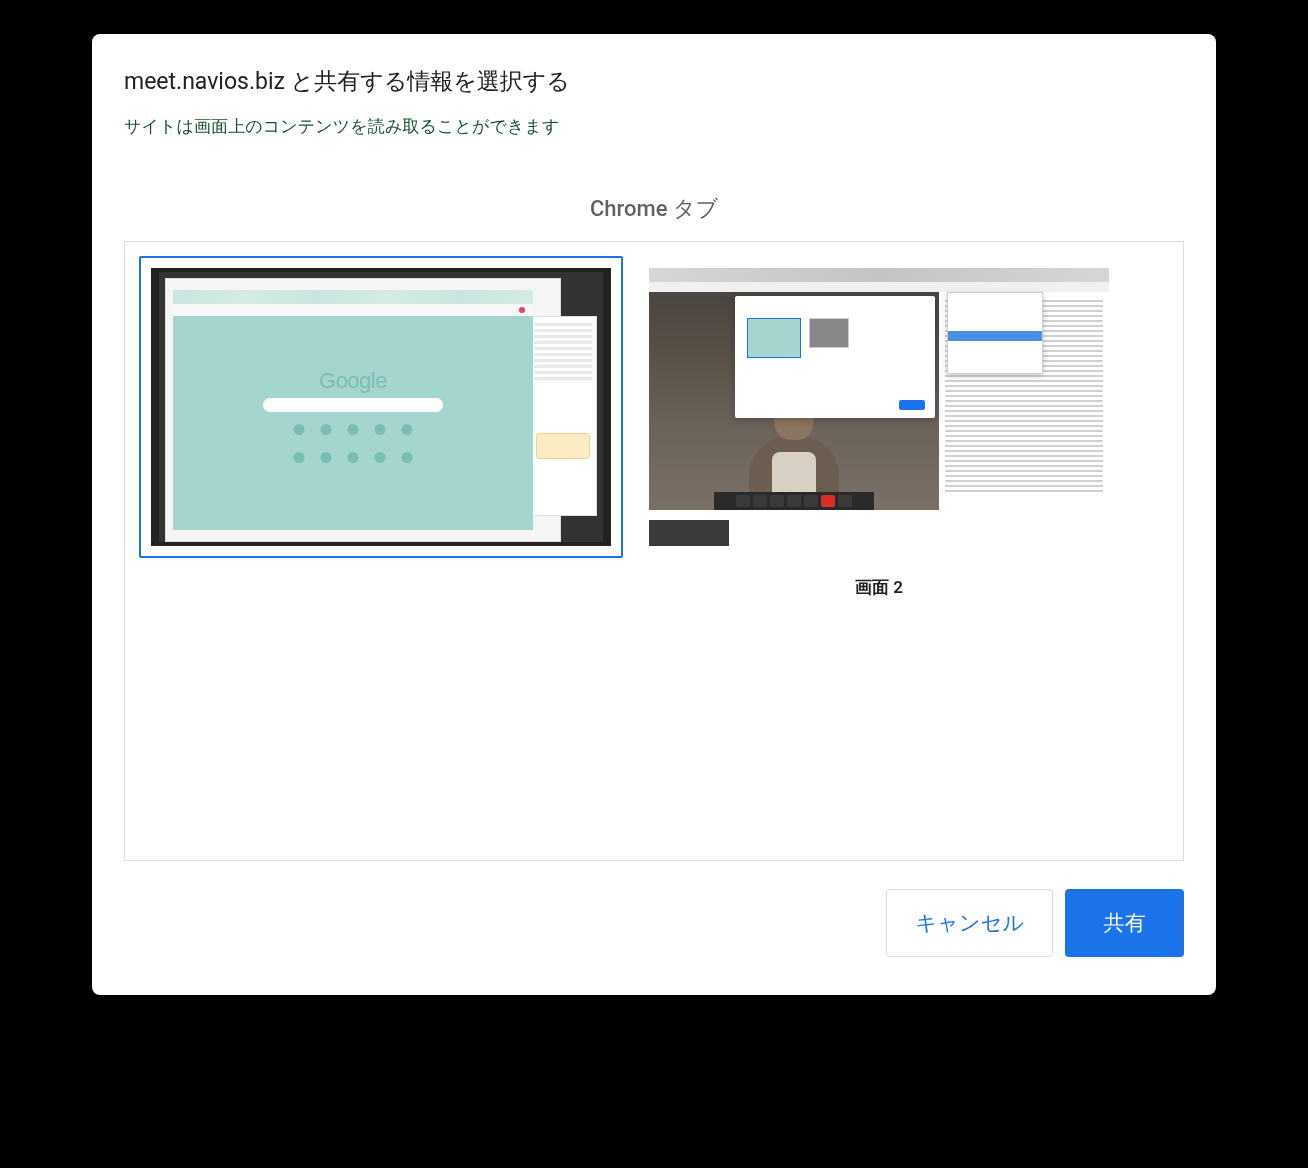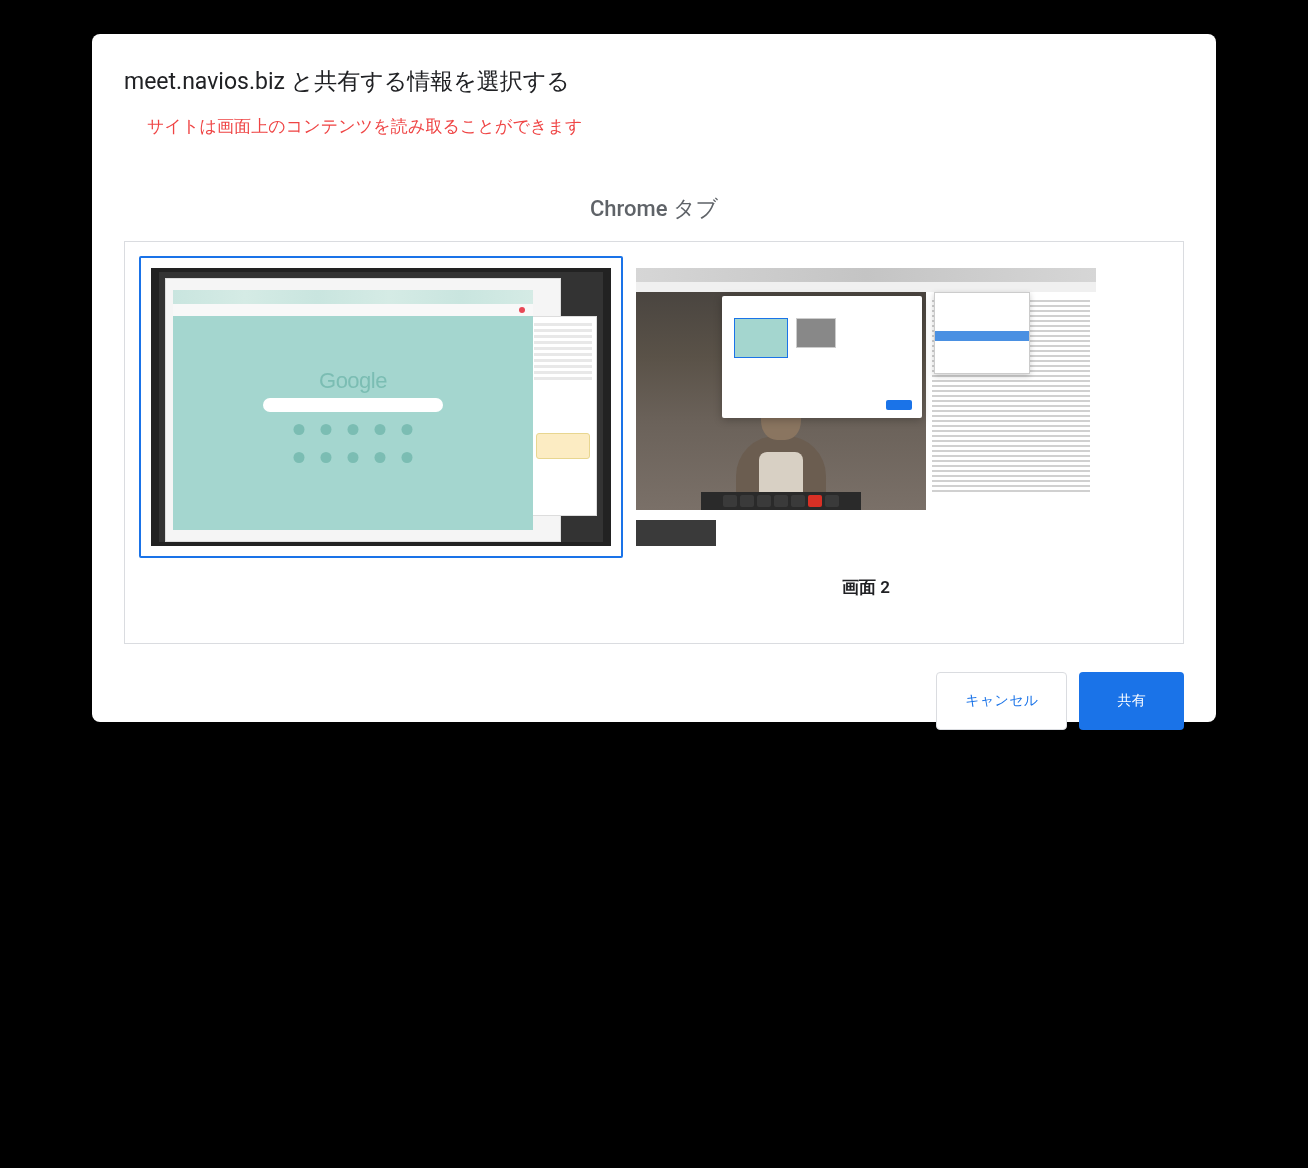--- a/index.html
+++ b/index.html
@@ -13,42 +13,41 @@
       height: 1168px;
       font-family: -apple-system, BlinkMacSystemFont, "Segoe UI", Roboto, "Helvetica Neue", Arial, sans-serif;
       display: flex;
       align-items: flex-start;
       justify-content: center;
       padding-top: 34px;
     }
     .dialog {
       background: #fff;
       width: 1124px;
-      height: 688px;
+      height: 961px;
       border-radius: 8px;
       box-shadow: 0 4px 20px rgba(0,0,0,0.3);
       padding: 0;
       display: flex;
       flex-direction: column;
     }
     .dialog-header {
       padding: 32px 32px 18px 32px;
     }
     .dialog-title {
       font-size: 23px;
       font-weight: 400;
       color: #202124;
       letter-spacing: 0;
     }
     .dialog-subtitle {
       font-size: 17px;
-      color: #ef4444;
+      color: #14532d;
       margin-top: 18px;
       letter-spacing: 0.1px;
-      margin-left: 23px;
     }
     .tabs {
       display: flex;
       border-bottom: 1px solid #dadce0;
       margin: 24px 32px 0 32px;
     }
     .tab {
       flex: 1;
       text-align: center;
       padding: 14px 0;
@@ -63,21 +62,21 @@
       color: #1a73e8;
       border-bottom: 3px solid #1a73e8;
     }
     .content {
       flex: 1;
       margin: 0 32px 0 32px;
       border: 1px solid #dadce0;
       border-top: none;
       padding: 14px;
       display: flex;
-      gap: 1px;
+      gap: 14px;
       align-items: flex-start;
     }
     .screen-option {
       width: 484px;
       border: 2px solid transparent;
       border-radius: 2px;
       cursor: pointer;
       padding: 10px;
     }
     .screen-option.selected {
@@ -100,21 +99,21 @@
       margin-bottom: 18px;
     }
     .dialog-footer {
       display: flex;
       justify-content: flex-end;
       gap: 12px;
       padding: 28px 32px 38px 32px;
     }
     .btn {
       padding: 12px 28px;
-      font-size: 14px;
+      font-size: 21px;
       font-weight: 500;
       border-radius: 4px;
       cursor: pointer;
       border: none;
       letter-spacing: 0.3px;
     }
     .btn-cancel {
       background: #fff;
       color: #1a73e8;
       border: 1px solid #dadce0;

